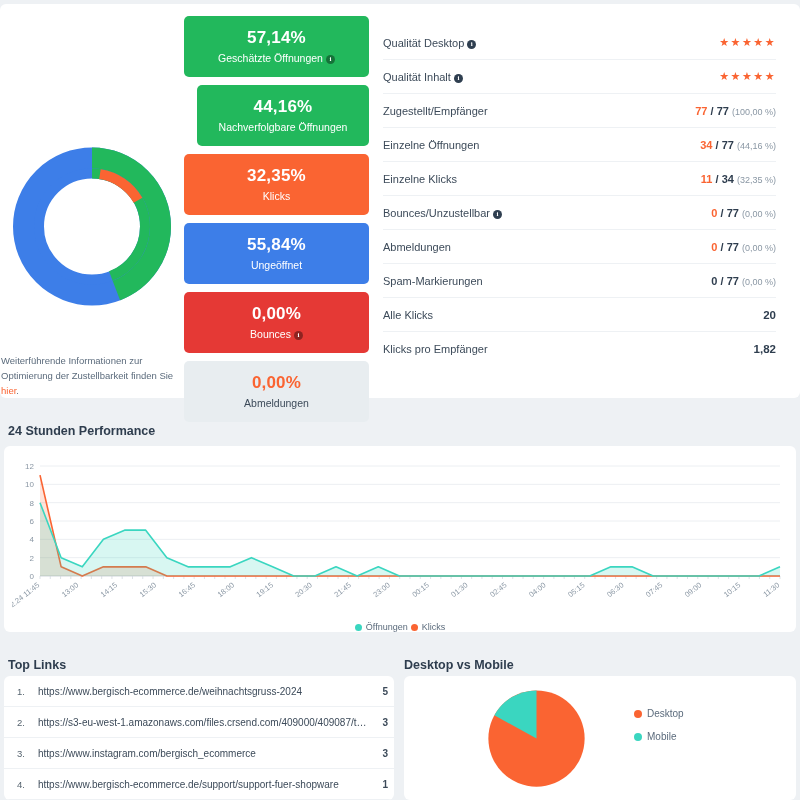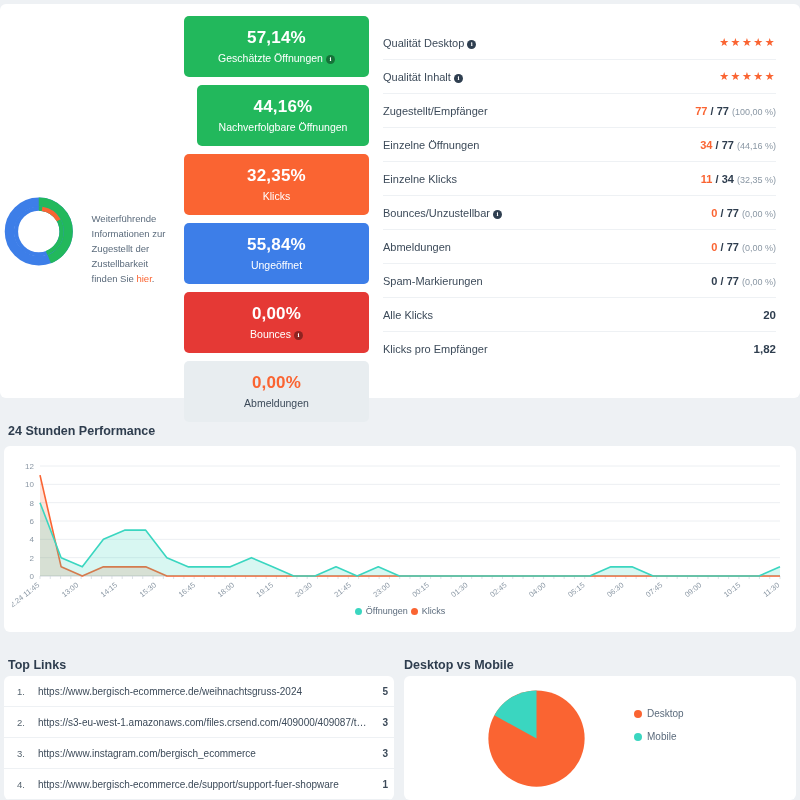--- a/index.html
+++ b/index.html
@@ -24,23 +24,24 @@
     position: absolute;
     left: 0; top: 4px;
     width: 800px; height: 394px;
     display: flex;
     padding: 8px 0 0 0;
   }
 
   .donut-col {
     width: 184px;
     display: flex;
-    flex-direction: row;
+    flex-direction: column;
     align-items: center;
     padding-top: 52px;
+    justify-content: flex-end;
   }
   .donut-wrap { width: 180px; height: 185px; position: relative; }
   .donut-note {
     font-size: 9.5px;
     line-height: 15px;
     color: #5b6b7c;
     padding: 34px 14px 0 14px;
     width: 210px;
   }
   .donut-note a { color: #fa6432; text-decoration: none; }
@@ -112,21 +113,21 @@
   }
   .perf-panel {
     position: absolute;
     left: 4px; top: 446px;
     width: 792px; height: 186px;
     padding: 8px;
   }
   .perf-svg { width: 100%; height: 100%; display: block; }
   .legend {
     position: absolute;
-    left: 0; right: 0; bottom: 16px;
+    left: 0; right: 0; bottom: 0;
     display: flex;
     justify-content: center;
     gap: 3px;
     font-size: 9px;
     color: #5b6b7c;
     align-items: center;
   }
   .legend span.dot {
     display: inline-block;
     width: 7px; height: 7px; border-radius: 50%;
@@ -191,21 +192,21 @@
           <circle cx="90" cy="90" r="68" fill="none" stroke="#3d7ee8" stroke-width="22" transform="rotate(-90 90 90)"></circle>
           <circle cx="90" cy="90" r="68" fill="none" stroke="#22b85c" stroke-width="22" stroke-dasharray="188.6 238.9" transform="rotate(-90 90 90)"></circle>
 
           <circle cx="90" cy="90" r="53" fill="none" stroke="#3d7ee8" stroke-width="10" transform="rotate(-90 90 90)"></circle>
           <circle cx="90" cy="90" r="53" fill="none" stroke="#22b85c" stroke-width="10" stroke-dasharray="147 186" transform="rotate(-90 90 90)"></circle>
           <circle cx="90" cy="90" r="53" fill="none" stroke="#fa6432" stroke-width="10" stroke-dasharray="47.6 285.4" stroke-dashoffset="-8" transform="rotate(-90 90 90)"></circle>
         </svg>
       </div>
       <div class="donut-note">
         <span>Weiterführende Informationen zur</span><br>
-        <span>Zugestellt der Zustellbarkeit finden Sie</span>
+        <span>Optimierung der Zustellbarkeit finden Sie</span>
         <a href="#">hier</a><span>.</span>
       </div>
     </div>
 
     <div class="kpi-col">
       <div class="kpi" style="background: rgb(34, 184, 92);">
         <div class="kpi-value">57,14%</div>
         <div class="kpi-label"><span>Geschätzte Öffnungen</span><span class="info-dot">i</span></div>
       </div>
       <div class="kpi" style="background: rgb(34, 184, 92); margin-left: 13px;">

